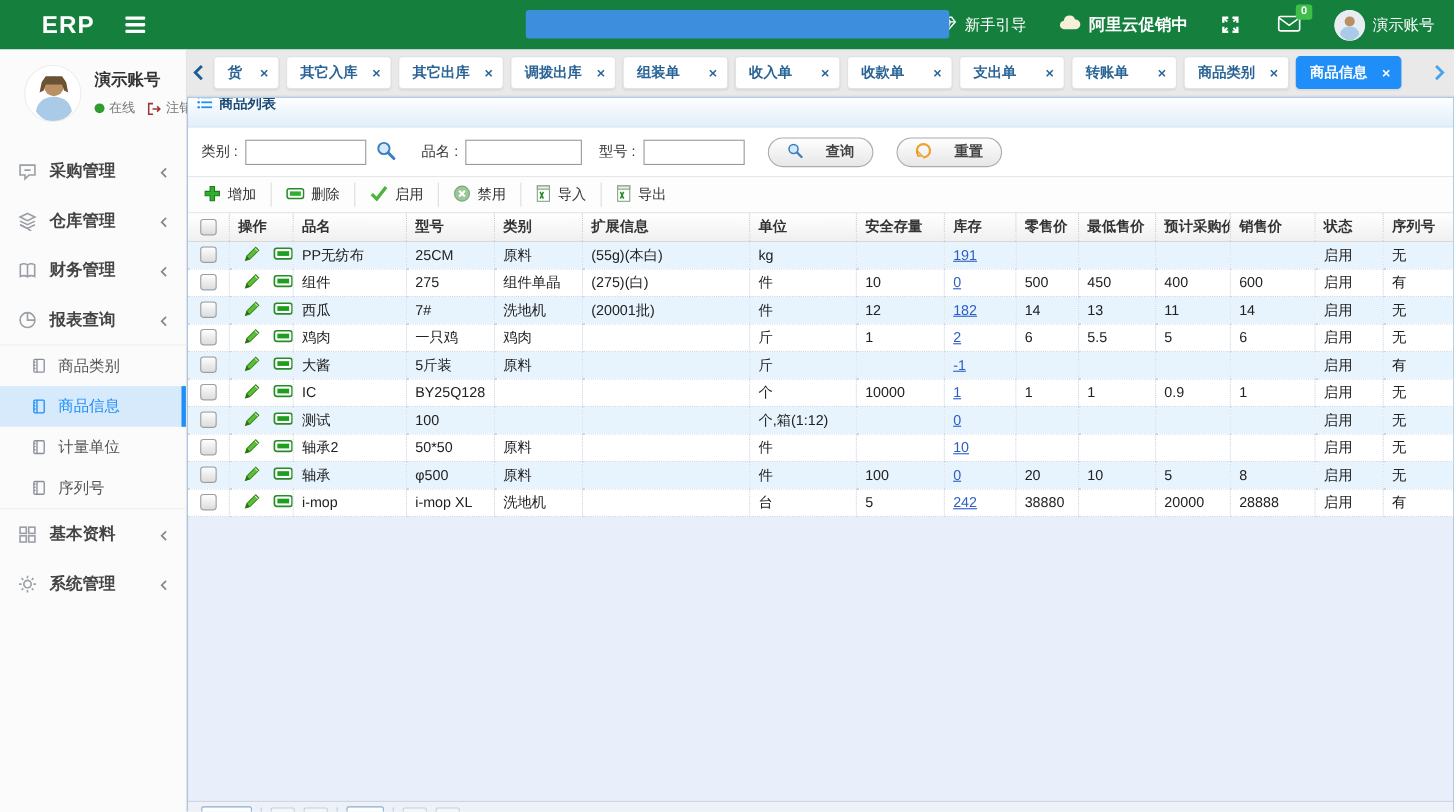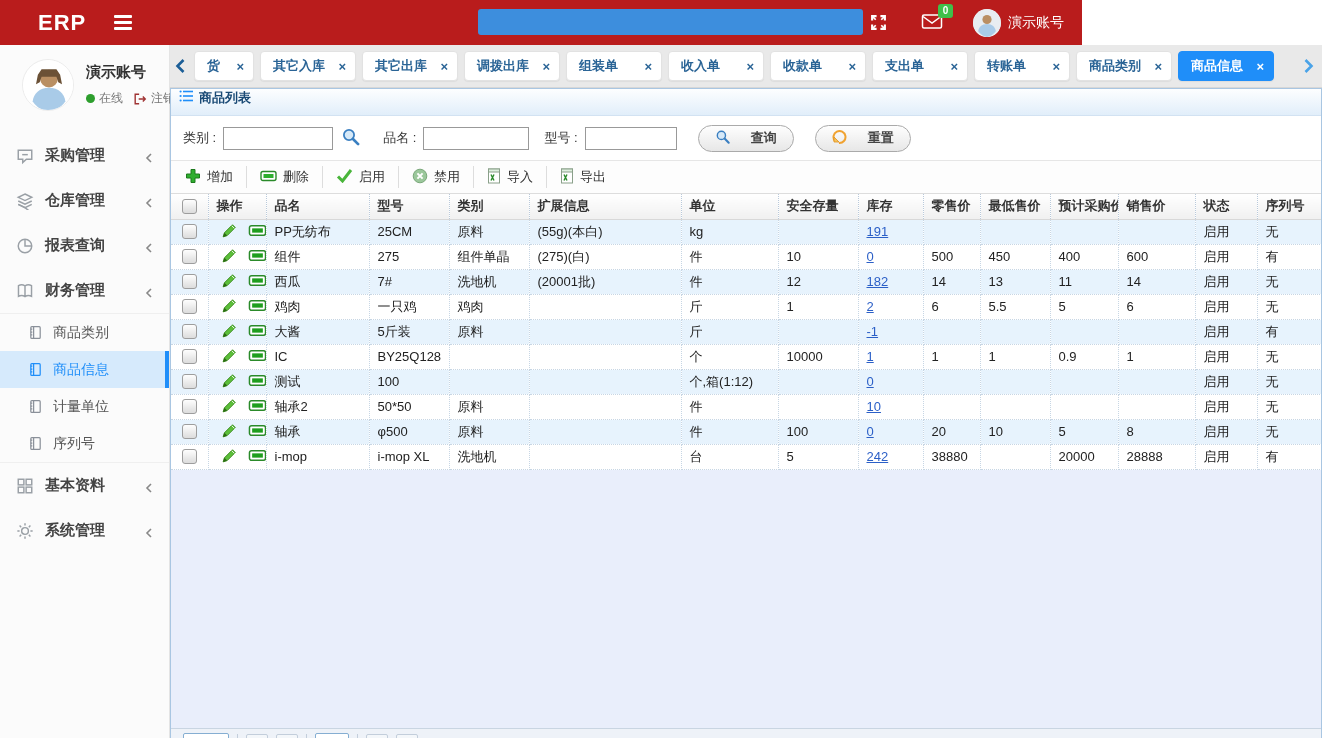--- a/index.html
+++ b/index.html
@@ -1,20 +1,20 @@
 <!DOCTYPE html>
 <html><head>
 <meta charset="utf-8">
 <style>
   * { box-sizing: border-box; margin: 0; padding: 0; }
   html,body { width:1322px; height:738px; overflow:hidden; }
   body { position:relative; font-family:"Liberation Sans",sans-serif; background:#fff; font-size:13px; }
 
   
-  .topbar { position:absolute; top:0; left:0; width:1082px; height:45px; background:#b91c1c; display:flex; align-items:center; color:#fff; }
+  .topbar { position:absolute; top:0; left:0; width:1322px; height:45px; background:#15803d; display:flex; align-items:center; color:#fff; }
   .logo { margin-left:38px; font-size:22px; font-weight:bold; letter-spacing:1px; }
   .hamburger { margin-left:28px; display:flex; flex-direction:column; gap:3px; cursor:pointer; }
   .hamburger i { display:block; width:18px; height:3px; background:#fff; border-radius:1px; }
   .topsearch { position:absolute; left:478px; top:9px; width:385px; height:26px; background:#3d8edd; border:none; border-radius:3px; color:#fff; padding:0 10px; outline:none; font-size:13px; }
   .top-right { margin-left:auto; display:flex; align-items:center; gap:0; padding-right:18px; }
   .top-item { display:flex; align-items:center; gap:7px; margin-left:30px; font-size:14px; cursor:pointer; white-space:nowrap; }
   .top-item.promo { font-weight:bold; font-size:15px; }
   .mail-wrap { position:relative; margin-left:34px; cursor:pointer; }
   .mail-badge { position:absolute; top:-9px; right:-10px; background:#3fbf4a; color:#fff; font-size:10px; font-weight:bold; min-width:15px; height:14px; line-height:14px; text-align:center; border-radius:3px; padding:0 2px; }
   .avatar { width:28px; height:28px; border-radius:50%; background:#e9eef2; overflow:hidden; flex:none; }
@@ -40,21 +40,21 @@
   .tabbar { height:43px; background:#e9e9e9; border-bottom:1px solid #d7d7d7; display:flex; align-items:center; padding:0 6px 0 2px; }
   .tab-chevron { width:16px; flex:none; cursor:pointer; display:flex; align-items:center; justify-content:center; }
   .tab { flex:none; width:96px; height:30px; margin-left:6px; background:#fff; border:1px solid #e2e2e2; border-radius:4px; display:flex; align-items:center; justify-content:space-between; padding:0 9px 0 12px; color:#2a6496; font-weight:bold; font-size:13px; cursor:pointer; box-shadow:0 1px 1px rgba(0,0,0,.05); }
   .tab.first { width:60px; }
   .tab .tclose { font-size:13px; font-weight:bold; cursor:pointer; line-height:1; }
   .tab.active { background:#1f8ef9; border-color:#1f8ef9; color:#fff; }
   .tabbar .right-ch { margin-left:auto; }
 
   
   .panel { position:absolute; top:43px; left:0; right:0; bottom:0; border:1px solid #a9c6e2; border-bottom:none; background:#e9eefb; overflow:hidden; }
-  .panel-header { height:27px; background:linear-gradient(#fdfeff,#e1eefa); border-bottom:1px solid #d2e2f2; display:flex; align-items:flex-start; padding:0 8px; color:#1a4a75; font-weight:bold; font-size:13px; gap:6px; }
+  .panel-header { height:27px; background:linear-gradient(#fdfeff,#e1eefa); border-bottom:1px solid #d2e2f2; display:flex; align-items:flex-end; padding:12px 8px; color:#1a4a75; font-weight:bold; font-size:13px; gap:6px; }
   .searchbar { height:45px; background:#fff; border-bottom:1px solid #e6e6e6; display:flex; align-items:center; padding:0 12px; gap:7px; color:#333; }
   .searchbar label { font-size:13px; }
   .s-input { height:23px; border:1px solid #999; background:#fff; padding:0 5px; font-size:13px; outline:none; }
   .w110{width:110px;} .w106{width:106px;} .w92{width:92px;}
   .mini-search { width:22px; height:22px; background:none; border:none; cursor:pointer; padding:0; margin-right:14px; }
   .pill-btn { height:27px; border:1px solid #aaa; border-radius:14px; background:linear-gradient(#fefefe,#e7e7e7); display:flex; align-items:center; gap:20px; padding:0 16px; font-size:13px; font-weight:bold; color:#444; cursor:pointer; margin-left:14px; }
   .toolbar { height:33px; background:#fdfdfd; border-bottom:1px solid #ddd; display:flex; align-items:center; padding:0 4px; }
   .tool-btn { display:flex; align-items:center; gap:6px; padding:0 10px; height:26px; font-size:13px; color:#333; cursor:pointer; border-radius:3px; }
   .tool-sep { width:1px; height:22px; background:#ddd; margin:0 3px; }
 
@@ -166,33 +166,33 @@
             <path d="M2 8l6 2.9L14 8M2 11l6 2.9 14 11"></path>
             <path d="M2 11l6 2.9 6-2.9"></path>
           </svg></span>
         <span>仓库管理</span>
         <span class="mi-arrow"><svg width="12" height="12" viewBox="0 0 12 12" fill="none" stroke="#888" stroke-width="1.6">
             <path d="M8 2L4 6l4 4"></path>
           </svg></span>
       </div>
       <div class="menu-item">
         <span class="mi-icon"><svg width="18" height="18" viewBox="0 0 16 16" fill="none" stroke="#9aa0a6" stroke-width="1.3">
+            <path d="M8 3.4C6.2 2.3 4 2.3 2.2 3.2v9.6c1.8-.9 4-.9 5.8.2 1.8-1.1 4-1.1 5.8-.2V3.2C12 2.3 9.8 2.3 8 3.4v9.4"></path>
+          </svg></span>
+        <span>财务管理</span>
+        <span class="mi-arrow"><svg width="12" height="12" viewBox="0 0 12 12" fill="none" stroke="#888" stroke-width="1.6">
+            <path d="M8 2L4 6l4 4"></path>
+          </svg></span>
+      </div>
+      <div class="menu-item">
+        <span class="mi-icon"><svg width="18" height="18" viewBox="0 0 16 16" fill="none" stroke="#9aa0a6" stroke-width="1.3">
             <circle cx="8" cy="8" r="6"></circle>
             <path d="M8 2v6h6"></path>
           </svg></span>
         <span>报表查询</span>
-        <span class="mi-arrow"><svg width="12" height="12" viewBox="0 0 12 12" fill="none" stroke="#888" stroke-width="1.6">
-            <path d="M8 2L4 6l4 4"></path>
-          </svg></span>
-      </div>
-      <div class="menu-item">
-        <span class="mi-icon"><svg width="18" height="18" viewBox="0 0 16 16" fill="none" stroke="#9aa0a6" stroke-width="1.3">
-            <path d="M8 3.4C6.2 2.3 4 2.3 2.2 3.2v9.6c1.8-.9 4-.9 5.8.2 1.8-1.1 4-1.1 5.8-.2V3.2C12 2.3 9.8 2.3 8 3.4v9.4"></path>
-          </svg></span>
-        <span>财务管理</span>
         <span class="mi-arrow"><svg width="12" height="12" viewBox="0 0 12 12" fill="none" stroke="#888" stroke-width="1.6">
             <path d="M8 2L4 6l4 4"></path>
           </svg></span>
       </div>
       <div class="submenu">
         <div class="sub-item">
           <span class="mi-icon"><svg width="15" height="15" viewBox="0 0 16 16" fill="none" stroke="#8a9099" stroke-width="1.3">
               <rect x="3" y="1.8" width="10" height="12.4" rx="1"></rect>
               <path d="M6 1.8v12.4M3 4.5h1.6M3 7.5h1.6M3 10.5h1.6"></path>
             </svg></span>

